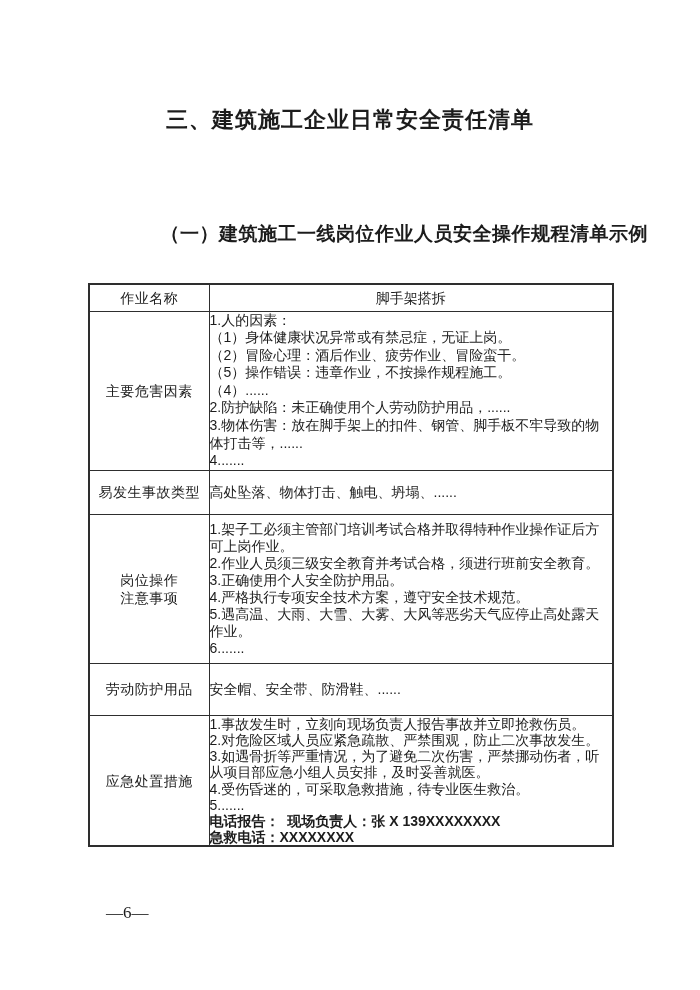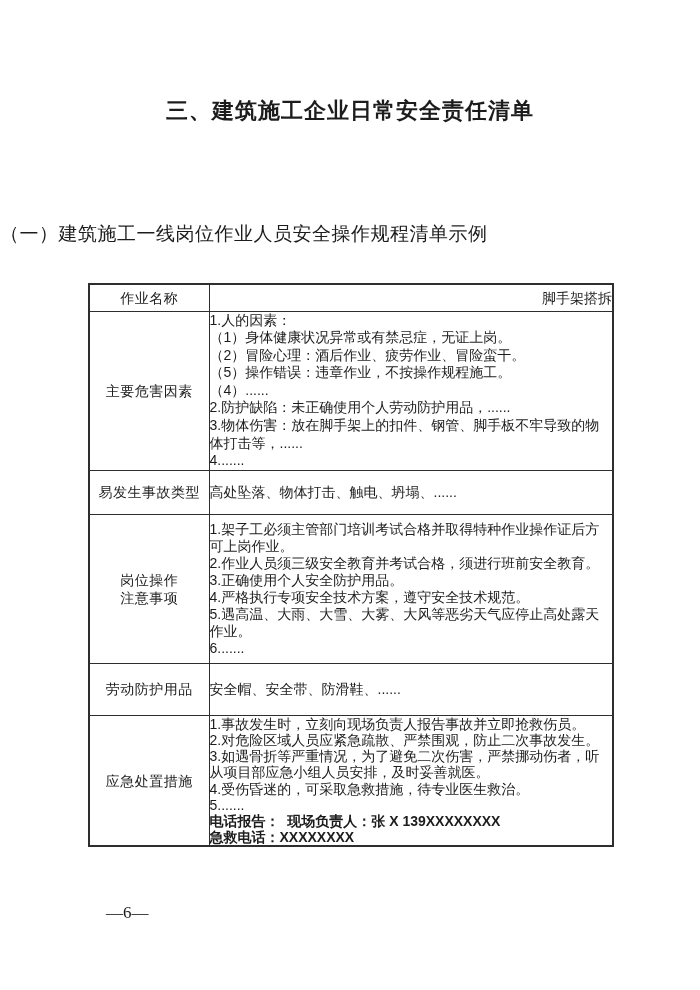--- a/index.html
+++ b/index.html
@@ -1,39 +1,39 @@
 <!DOCTYPE html>
 <html><head>
 <meta charset="utf-8">
 <style>
   html,body{margin:0;padding:0;}
   body{
     width:700px;height:990px;position:relative;background:#ffffff;
     font-family:"Liberation Sans",sans-serif;color:#1c1c1c;
   }
   .doc-title{
-    position:absolute;top:96px;left:0;width:700px;text-align:center;
+    position:absolute;top:105px;left:0;width:700px;text-align:center;
     font-size:22px;font-weight:bold;letter-spacing:1px;
   }
   .doc-subtitle{
-    position:absolute;top:221px;left:0;width:648px;text-align:left;
-    font-size:19px;font-weight:normal;letter-spacing:0.5px;
+    position:absolute;top:221px;left:0;width:648px;text-align:right;
+    font-size:19px;font-weight:bold;letter-spacing:0.5px;
   }
   table.sheet{
     position:absolute;left:88px;top:283px;width:524px;
     border-collapse:collapse;table-layout:fixed;
     border:2px solid #2e2e2e;
   }
   table.sheet td{
     border:1px solid #2e2e2e;
     font-size:14px;line-height:18px;
     padding:0;vertical-align:middle;
   }
   td.lbl{text-align:center;font-size:15px;letter-spacing:0.5px;}
-  td.val-center{text-align:right;font-size:15px;}
+  td.val-center{text-align:center;font-size:15px;}
   td.val-indent{text-align:left;padding-left:24px;font-size:15px;}
   td.val-lines{text-align:left;padding:1px 3px 1px 4px;}
   .tline{white-space:pre-wrap;word-break:break-all;}
   tr.r1{height:27px;padding-left:24px;}
   tr.r2{height:27px;}
   tr.r3{height:141px;}
   tr.r4{height:44px;}
   tr.r5{height:149px;}
   tr.r6{height:52px;}
   tr.r7{height:130px;}

